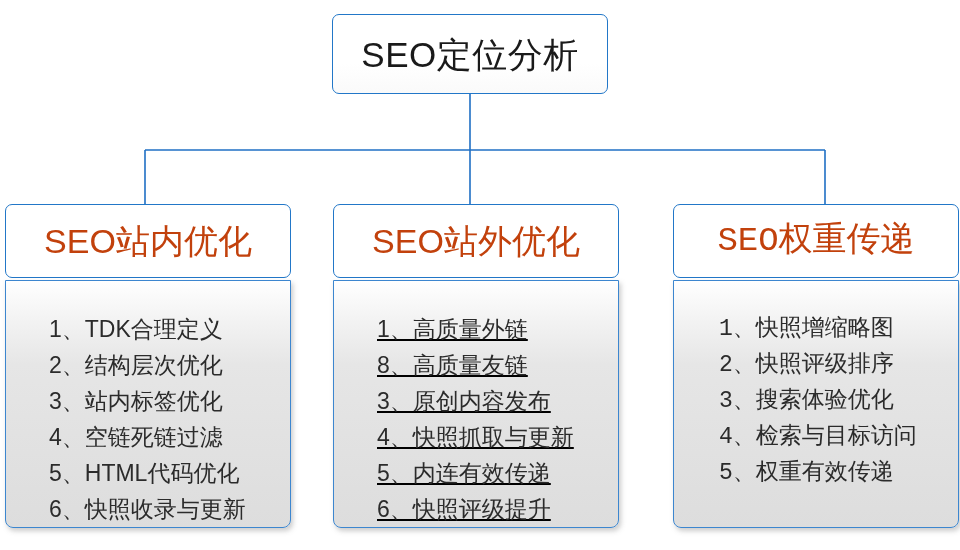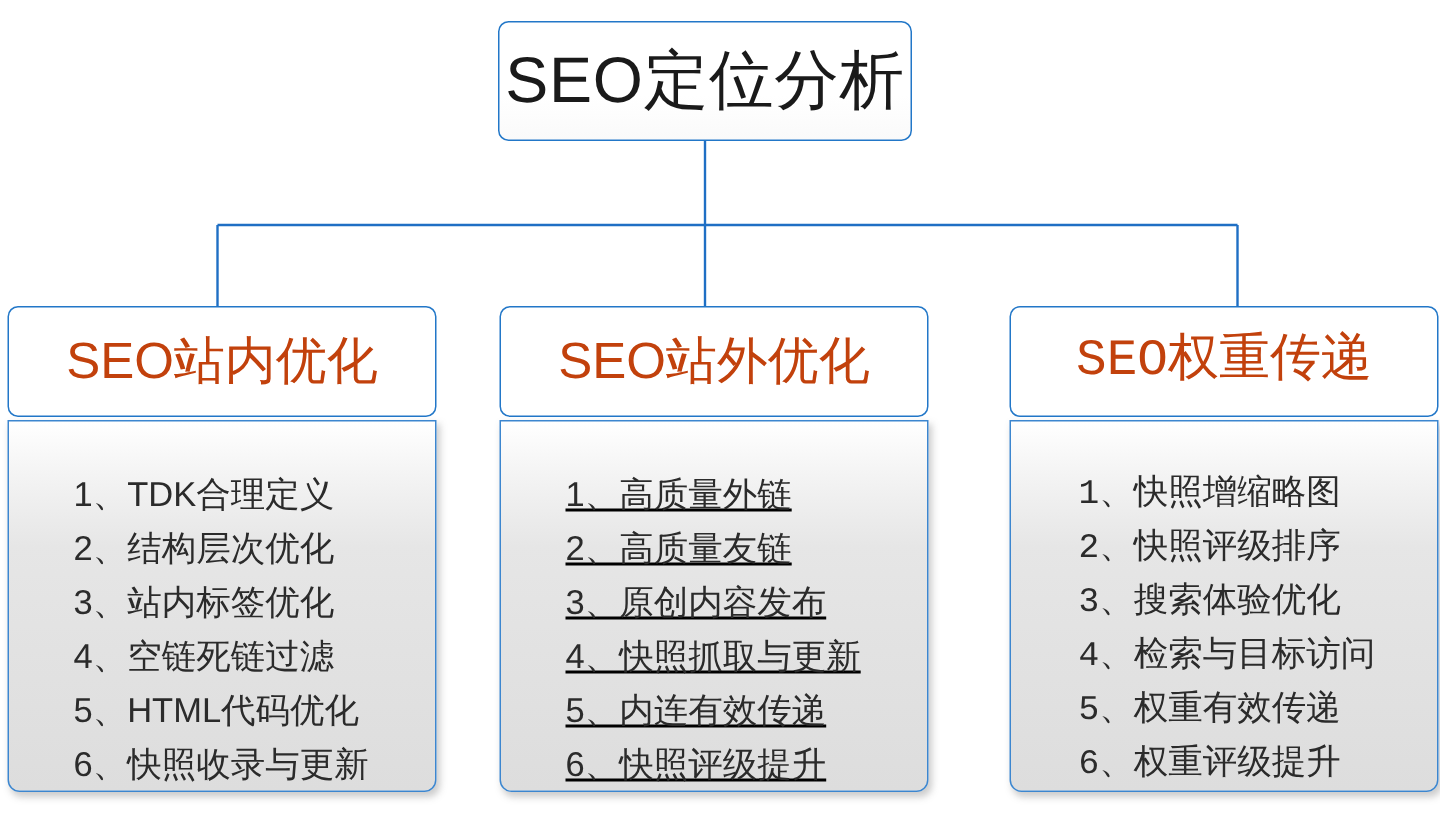--- a/index.html
+++ b/index.html
@@ -38,21 +38,21 @@
     height: 80px;
     box-sizing: border-box;
     border: 1.6px solid #2277c8;
     border-radius: 7px;
     background: linear-gradient(to bottom, #ffffff 0%, #ffffff 62%, #fafafa 100%);
     display: flex;
     align-items: center;
     justify-content: center;
   }
   .root-label {
-    font-size: 43px;
+    font-size: 35px;
     color: #1a1a1a;
     letter-spacing: 0.5px;
     line-height: 1;
     white-space: nowrap;
   }
 
   
   .branch {
     position: absolute;
     top: 204px;
@@ -147,38 +147,37 @@
     </div>
   </div>
 
   <div class="branch branch-2">
     <div class="branch-header">
       <span class="branch-header-label">SEO站外优化</span>
     </div>
     <div class="branch-body">
       <ul class="item-list">
         <li class="item">1、高质量外链</li>
-        <li class="item">2、高质量友链</li>
+        <li class="item">8、高质量友链</li>
         <li class="item">3、原创内容发布</li>
         <li class="item">4、快照抓取与更新</li>
         <li class="item">5、内连有效传递</li>
         <li class="item">6、快照评级提升</li>
       </ul>
     </div>
   </div>
 
   <div class="branch branch-3">
     <div class="branch-header">
       <span class="branch-header-label">SEO权重传递</span>
     </div>
     <div class="branch-body">
       <ul class="item-list">
         <li class="item">1、快照增缩略图</li>
         <li class="item">2、快照评级排序</li>
         <li class="item">3、搜索体验优化</li>
         <li class="item">4、检索与目标访问</li>
         <li class="item">5、权重有效传递</li>
-        <li class="item">6、权重评级提升</li>
       </ul>
     </div>
   </div>
 
 </div>
 
 </body></html>

